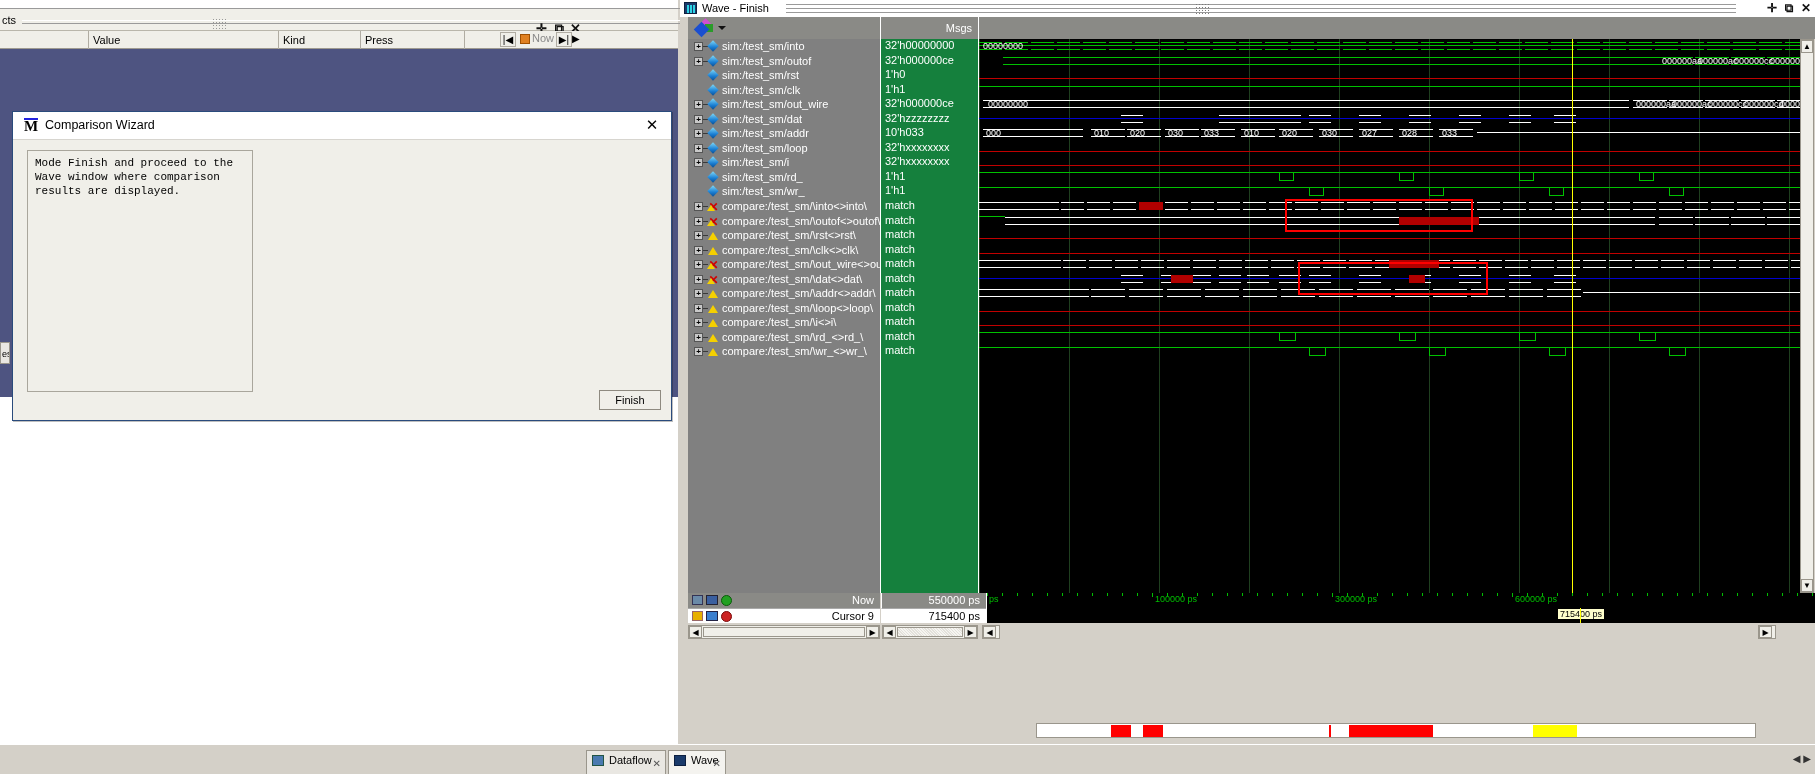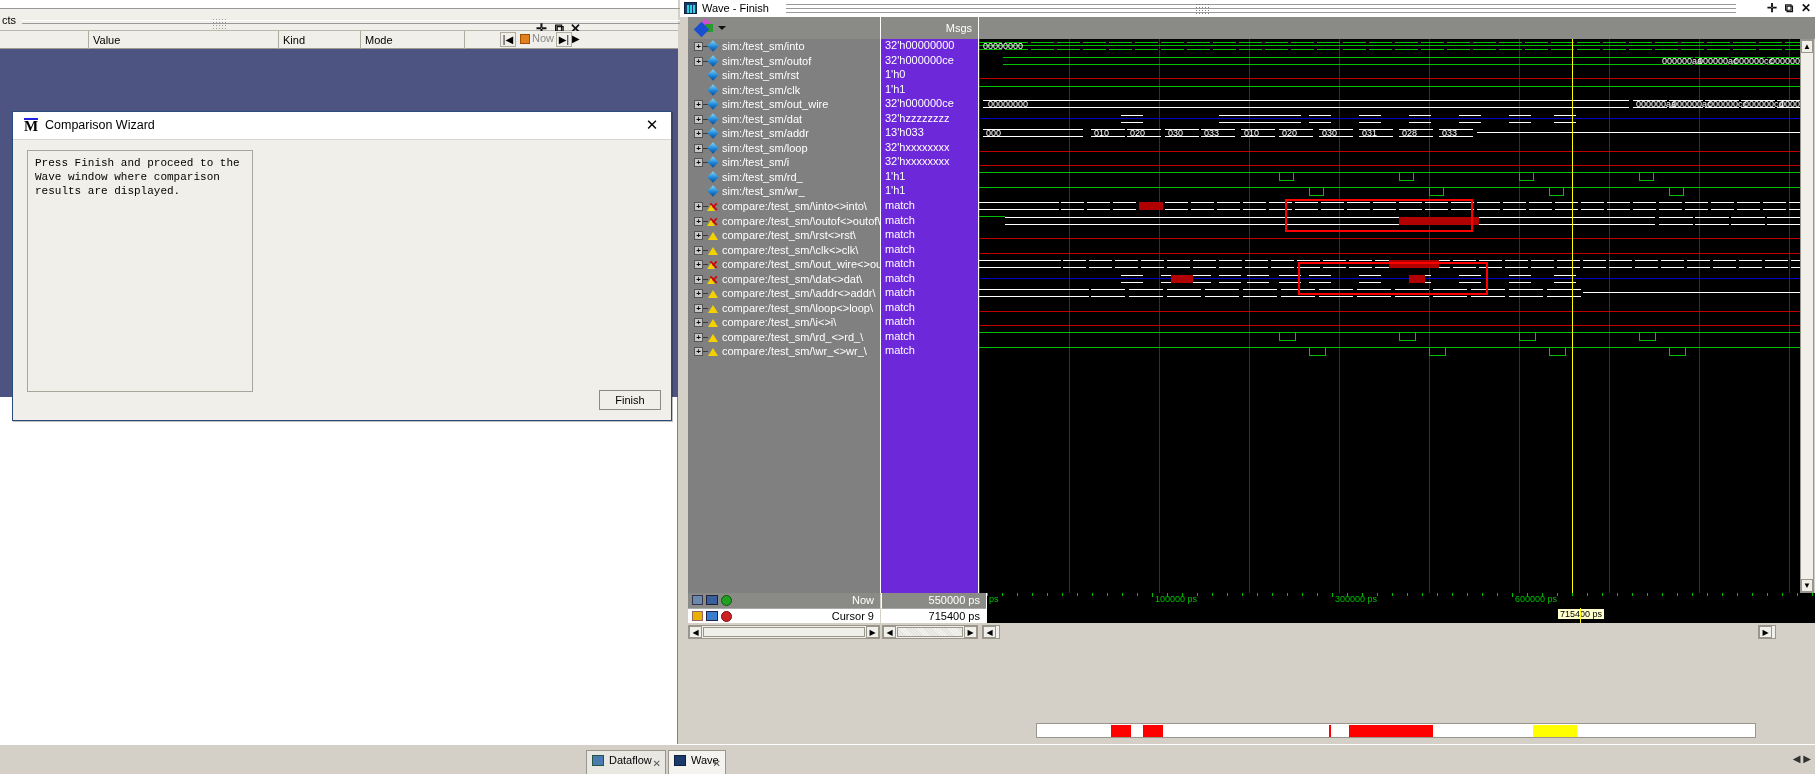--- a/index.html
+++ b/index.html
@@ -222,21 +222,21 @@
     border-bottom:6px solid #f5d000;
   }
   .sig-name{
     position:absolute; left:34px; top:1px; font-size:11px; color:#ffffff;
     font-family:"Liberation Sans", sans-serif;
   }
 
   
   .val-list{
     position:absolute; left:200px; top:39px; width:98px; height:554px;
-    background:#6d28d9; border-left:1px solid #ffffff; overflow:hidden;
+    background:#15803d; border-left:1px solid #ffffff; overflow:hidden;
   }
   .val-row{ height:14.55px; font-size:11px; color:#ffffff; padding-left:4px; white-space:nowrap;}
 
   
   .wave-canvas{
     position:absolute; left:298px; top:39px; width:829px; height:554px;
     background:#000000; border-left:1px solid #ffffff; overflow:hidden;
   }
   .wf-vline{ position:absolute; top:0; width:1px; height:554px; background:#1f3f1f; }
   .wf-cursor{ position:absolute; top:0; width:1px; height:554px; background:#ffff00; }
@@ -335,41 +335,46 @@
       <div class="gripdots" style="left:212px;"></div>
       <div class="tbtn" style="left:534px;">✛</div>
       <div class="tbtn" style="left:552px;">⧉</div>
       <div class="tbtn" style="left:568px;">✕</div>
     </div>
 
     <div class="obj-header">
       <div class="hcell" style="left:0px; width:88px; border-left:none;"></div>
       <div class="hcell" style="left:88px; width:190px;">Value</div>
       <div class="hcell" style="left:278px; width:82px;">Kind</div>
-      <div class="hcell" style="left:360px; width:104px;">Mode</div>
+      <div class="hcell" style="left:360px; width:104px;">Press</div>
       <div class="hcell" style="left:464px; width:214px;"></div>
       <div style="position:absolute; left:500px; top:1px; width:16px; height:15px; border:1px solid #b0aca2; font-size:10px; text-align:center; line-height:14px;">|◀</div>
       <div style="position:absolute; left:520px; top:3px; width:10px; height:10px; background:#e08020; border:1px solid #a05000;"></div>
       <div style="position:absolute; left:532px; top:1px; font-size:11px; color:#8a8a8a;">Now</div>
       <div style="position:absolute; left:556px; top:1px; width:16px; height:15px; border:1px solid #b0aca2; font-size:10px; text-align:center; line-height:14px;">▶|</div>
       <div style="position:absolute; left:572px; top:2px; font-size:10px;">▶</div>
     </div>
 
     <div class="obj-body"></div>
 
+    <div class="obj-lower">
+      <div class="obj-lower-strip"></div>
+      <div style="position:absolute; left:0px; top:-55px; width:10px; height:22px; background:#e9e7e2; border:1px solid #9a968c; font-size:9px; line-height:22px; padding-left:1px; overflow:hidden;">es</div>
+      <div style="position:absolute; left:566px; top:-55px; width:11px; height:22px; background:#e9e7e2; border:1px solid #9a968c;"></div>
+    </div>
   </div>
 
   <div class="dialog">
     <div class="dlg-title">
       <div class="dlg-icon">M</div>
       <div class="dlg-title-text">Comparison Wizard</div>
       <div class="dlg-close">✕</div>
     </div>
     <div class="dlg-textbox">
-      <div class="dlg-text">Press Finish and proceed to the
+      <div class="dlg-text">Mode Finish and proceed to the
 Wave window where comparison
 results are displayed.</div>
     </div>
     <div class="dlg-finish">Finish</div>
   </div>
 
   <div class="wave-win">
 
     <div class="wave-titlebar">
       <div class="wave-t-icon">
@@ -567,21 +572,21 @@
         </div>
       </div>
 
     <div class="val-list" id="val-list">
         <div class="val-row">32'h00000000</div>
         <div class="val-row">32'h000000ce</div>
         <div class="val-row">1'h0</div>
         <div class="val-row">1'h1</div>
         <div class="val-row">32'h000000ce</div>
         <div class="val-row">32'hzzzzzzzz</div>
-        <div class="val-row">13'h033</div>
+        <div class="val-row">10'h033</div>
         <div class="val-row">32'hxxxxxxxx</div>
         <div class="val-row">32'hxxxxxxxx</div>
         <div class="val-row">1'h1</div>
         <div class="val-row">1'h1</div>
         <div class="val-row">match</div>
         <div class="val-row">match</div>
         <div class="val-row">match</div>
         <div class="val-row">match</div>
         <div class="val-row">match</div>
         <div class="val-row">match</div>
@@ -697,21 +702,21 @@
           <div class="wf-label" style="left:189px;top:2px;">030</div>
           <div class="" style="position:absolute;left:222px;top:3px;width:34px;height:8px;border-top:1px solid #ffffff;border-bottom:1px solid #ffffff;"></div>
           <div class="wf-label" style="left:225px;top:2px;">033</div>
           <div class="" style="position:absolute;left:262px;top:3px;width:34px;height:8px;border-top:1px solid #ffffff;border-bottom:1px solid #ffffff;"></div>
           <div class="wf-label" style="left:265px;top:2px;">010</div>
           <div class="" style="position:absolute;left:300px;top:3px;width:34px;height:8px;border-top:1px solid #ffffff;border-bottom:1px solid #ffffff;"></div>
           <div class="wf-label" style="left:303px;top:2px;">020</div>
           <div class="" style="position:absolute;left:340px;top:3px;width:34px;height:8px;border-top:1px solid #ffffff;border-bottom:1px solid #ffffff;"></div>
           <div class="wf-label" style="left:343px;top:2px;">030</div>
           <div class="" style="position:absolute;left:380px;top:3px;width:34px;height:8px;border-top:1px solid #ffffff;border-bottom:1px solid #ffffff;"></div>
-          <div class="wf-label" style="left:383px;top:2px;">031</div>
+          <div class="wf-label" style="left:383px;top:2px;">027</div>
           <div class="" style="position:absolute;left:420px;top:3px;width:34px;height:8px;border-top:1px solid #ffffff;border-bottom:1px solid #ffffff;"></div>
           <div class="wf-label" style="left:423px;top:2px;">028</div>
           <div class="" style="position:absolute;left:460px;top:3px;width:34px;height:8px;border-top:1px solid #ffffff;border-bottom:1px solid #ffffff;"></div>
           <div class="wf-label" style="left:463px;top:2px;">033</div>
           <div class="" style="position:absolute;left:498px;top:6px;width:331px;height:1px;background:#ffffff;"></div>
         </div>
         <div class="wf-row" style="top:101.85000000000001px;">
           <div class="" style="position:absolute;left:0px;top:10px;width:829px;height:1px;background:#c00000;"></div>
         </div>
         <div class="wf-row" style="top:116.4px;">

